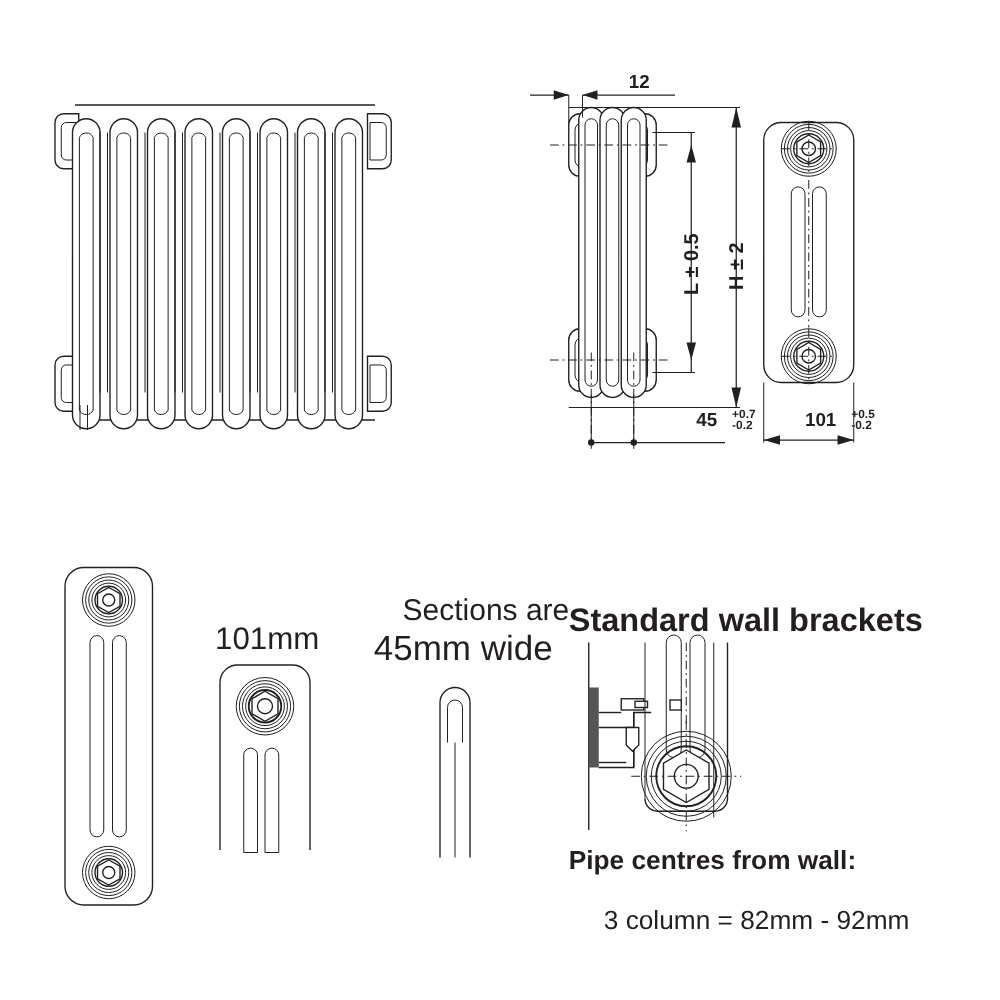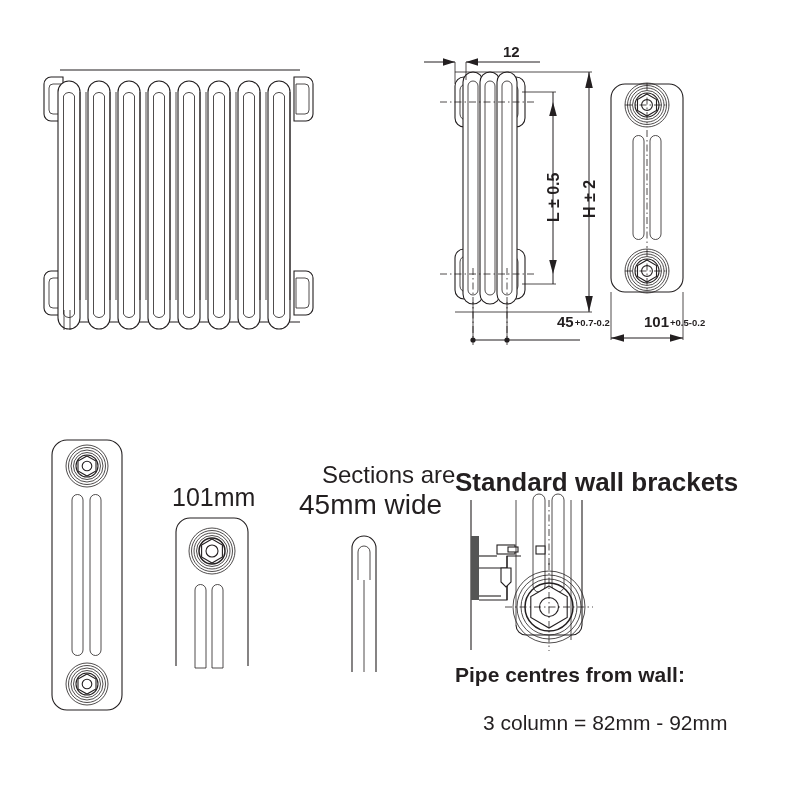--- a/index.html
+++ b/index.html
@@ -11,21 +11,21 @@
   body {
     width: 800px;
     height: 800px;
     position: relative;
     overflow: hidden;
     font-family: "Liberation Sans", sans-serif;
     color: #231f20;
   }
   #sheet {
     position: absolute;
-    left: 0; top: 0;
+    left: 0; top: 14px;
     width: 800px;
     height: 632px;
     text-decoration: underline;
   }
   .txt {
     position: absolute;
     white-space: nowrap;
     color: #231f20;
     font-family: "Liberation Sans", sans-serif;
     line-height: 1.12;
@@ -58,25 +58,25 @@
     position: absolute;
     font-size: 15px;
     font-weight: 700;
     color: #231f20;
     font-family: "Liberation Sans", sans-serif;
     white-space: nowrap;
   }
   .tol .base { font-size: 15px; margin-left: 26px; }
   .tol .stack {
     display: inline-flex;
-    flex-direction: row;
+    flex-direction: column;
     vertical-align: middle;
     font-size: 9.5px;
     line-height: 1.02;
-    margin-left: 1px;
+    margin-left: 12px;
     position: relative;
     top: -0.5px;
   }
   .tol-45  { left: 531px; top: 313px; }
   .tol-101 { left: 618px; top: 313px; }
 </style>
 </head>
 <body>
 
 <div id="sheet">

